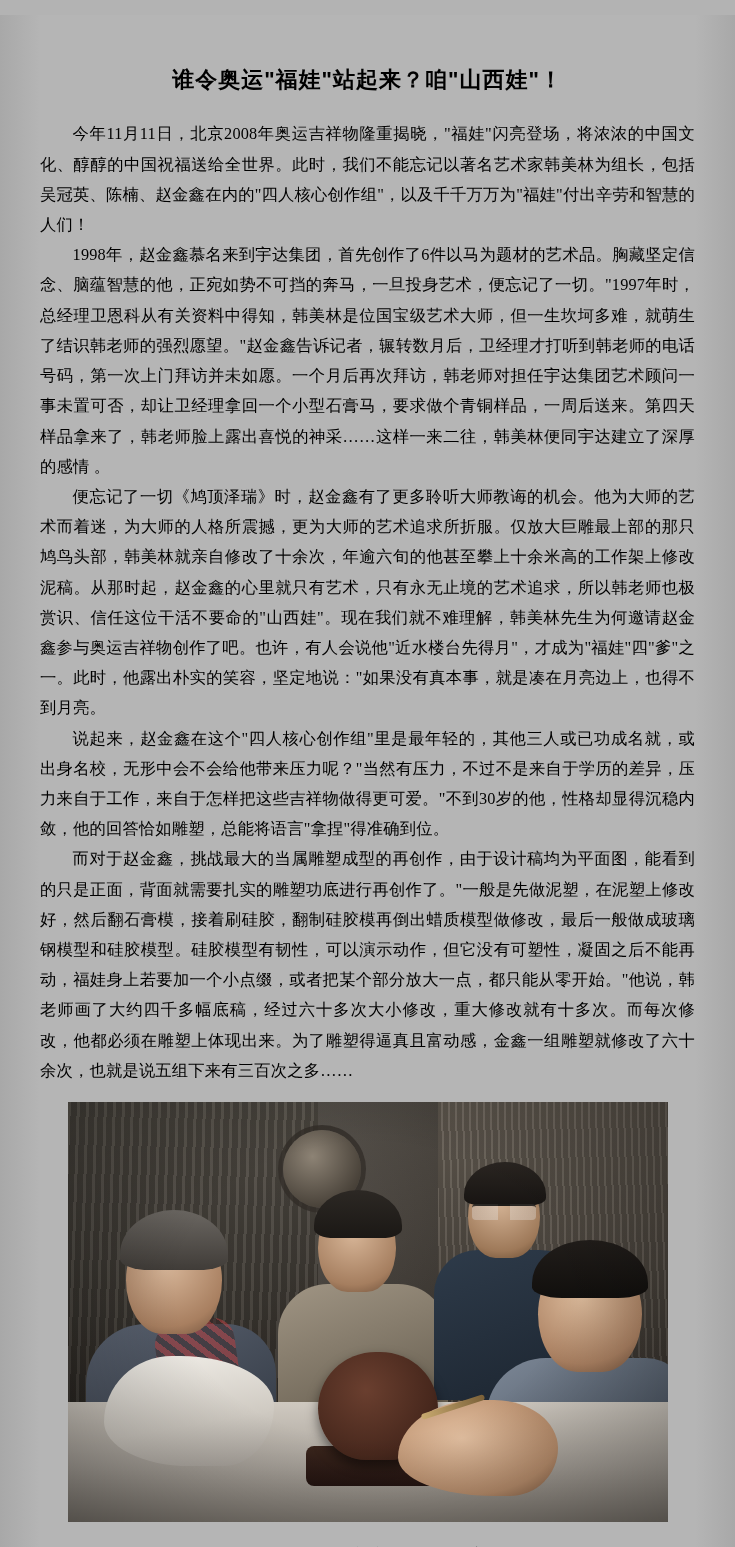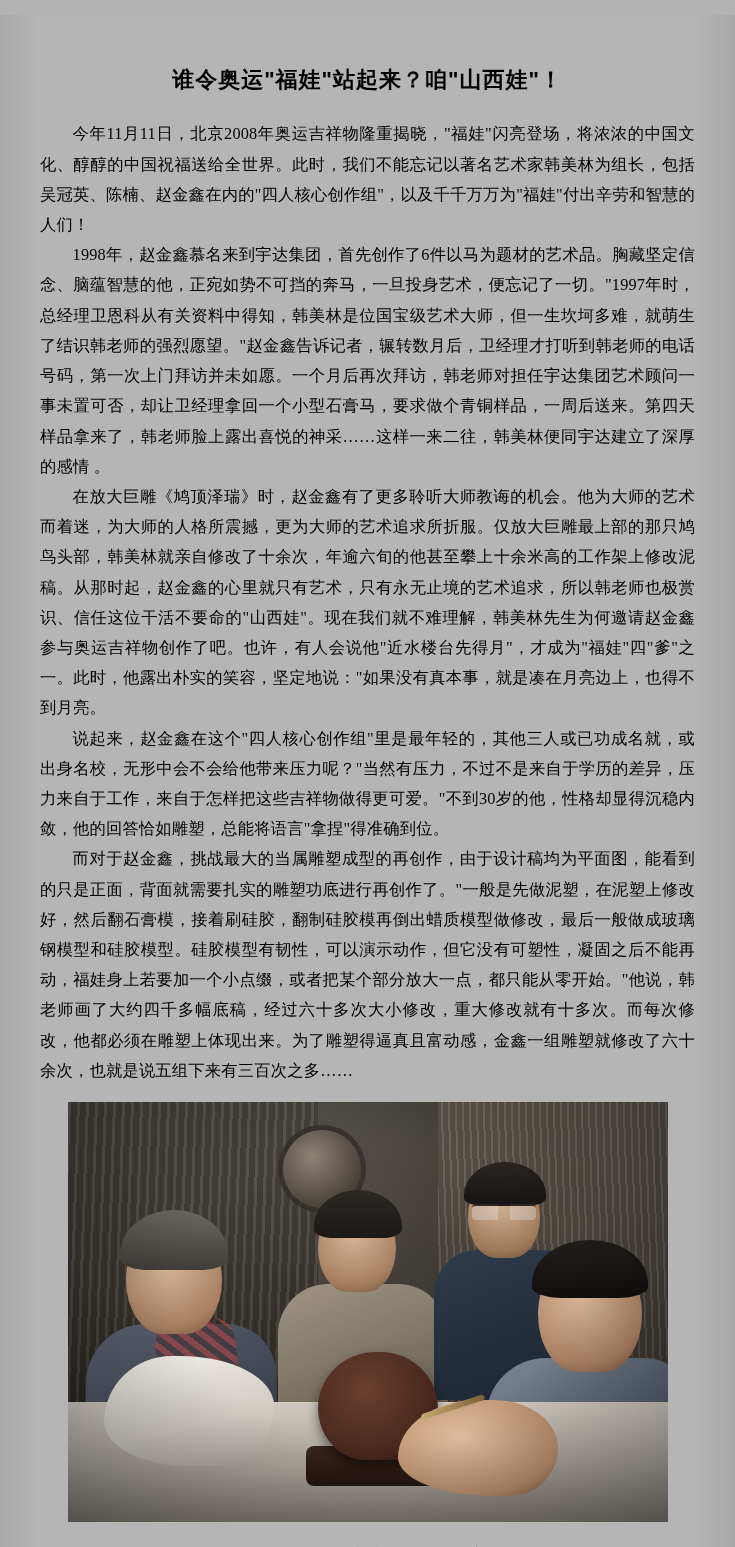--- a/index.html
+++ b/index.html
@@ -229,21 +229,21 @@
 </head>
 <body>
 
 <div class="page">
 
   <h1 class="title">谁令奥运"福娃"站起来？咱"山西娃"！</h1>
 
   <div class="article">
     <p>今年11月11日，北京2008年奥运吉祥物隆重揭晓，"福娃"闪亮登场，将浓浓的中国文化、醇醇的中国祝福送给全世界。此时，我们不能忘记以著名艺术家韩美林为组长，包括吴冠英、陈楠、赵金鑫在内的"四人核心创作组"，以及千千万万为"福娃"付出辛劳和智慧的人们！</p>
     <p>1998年，赵金鑫慕名来到宇达集团，首先创作了6件以马为题材的艺术品。胸藏坚定信念、脑蕴智慧的他，正宛如势不可挡的奔马，一旦投身艺术，便忘记了一切。"1997年时，总经理卫恩科从有关资料中得知，韩美林是位国宝级艺术大师，但一生坎坷多难，就萌生了结识韩老师的强烈愿望。"赵金鑫告诉记者，辗转数月后，卫经理才打听到韩老师的电话号码，第一次上门拜访并未如愿。一个月后再次拜访，韩老师对担任宇达集团艺术顾问一事未置可否，却让卫经理拿回一个小型石膏马，要求做个青铜样品，一周后送来。第四天样品拿来了，韩老师脸上露出喜悦的神采……这样一来二往，韩美林便同宇达建立了深厚的感情 。</p>
-    <p>在放大巨雕《鸠顶泽瑞》时，赵金鑫有了更多聆听大师教诲的机会。他为大师的艺术而着迷，为大师的人格所震撼，更为大师的艺术追求所折服。仅放大巨雕最上部的那只鸠鸟头部，韩美林就亲自修改了十余次，年逾六旬的他甚至攀上十余米高的工作架上修改泥稿。从那时起，赵金鑫的心里就只有艺术，只有永无止境的艺术追求，所以韩老师也极赏识、信任这位干活不要命的"山西娃"。现在我们就不难理解，韩美林先生为何邀请赵金鑫参与奥运吉祥物创作了吧。也许，有人会说他"近水楼台先得月"，才成为"福娃"四"爹"之一。此时，他露出朴实的笑容，坚定地说："如果没有真本事，就是凑在月亮边上，也得不到月亮。</p>
+    <p>便忘记了一切《鸠顶泽瑞》时，赵金鑫有了更多聆听大师教诲的机会。他为大师的艺术而着迷，为大师的人格所震撼，更为大师的艺术追求所折服。仅放大巨雕最上部的那只鸠鸟头部，韩美林就亲自修改了十余次，年逾六旬的他甚至攀上十余米高的工作架上修改泥稿。从那时起，赵金鑫的心里就只有艺术，只有永无止境的艺术追求，所以韩老师也极赏识、信任这位干活不要命的"山西娃"。现在我们就不难理解，韩美林先生为何邀请赵金鑫参与奥运吉祥物创作了吧。也许，有人会说他"近水楼台先得月"，才成为"福娃"四"爹"之一。此时，他露出朴实的笑容，坚定地说："如果没有真本事，就是凑在月亮边上，也得不到月亮。</p>
     <p>说起来，赵金鑫在这个"四人核心创作组"里是最年轻的，其他三人或已功成名就，或出身名校，无形中会不会给他带来压力呢？"当然有压力，不过不是来自于学历的差异，压力来自于工作，来自于怎样把这些吉祥物做得更可爱。"不到30岁的他，性格却显得沉稳内敛，他的回答恰如雕塑，总能将语言"拿捏"得准确到位。</p>
     <p>而对于赵金鑫，挑战最大的当属雕塑成型的再创作，由于设计稿均为平面图，能看到的只是正面，背面就需要扎实的雕塑功底进行再创作了。"一般是先做泥塑，在泥塑上修改好，然后翻石膏模，接着刷硅胶，翻制硅胶模再倒出蜡质模型做修改，最后一般做成玻璃　　钢模型和硅胶模型。硅胶模型有韧性，可以演示动作，但它没有可塑性，凝固之后不能再动，福娃身上若要加一个小点缀，或者把某个部分放大一点，都只能从零开始。"他说，韩老师画了大约四千多幅底稿，经过六十多次大小修改，重大修改就有十多次。而每次修改，他都必须在雕塑上体现出来。为了雕塑得逼真且富动感，金鑫一组雕塑就修改了六十余次，也就是说五组下来有三百次之多……</p>
   </div>
 
   <div class="photo-wrap">
     <div class="photo">
       <div class="ph-bg"></div>
       <div class="ph-drape"></div>
       <div class="ph-wall-right"></div>
       <div class="ph-medallion"></div>

